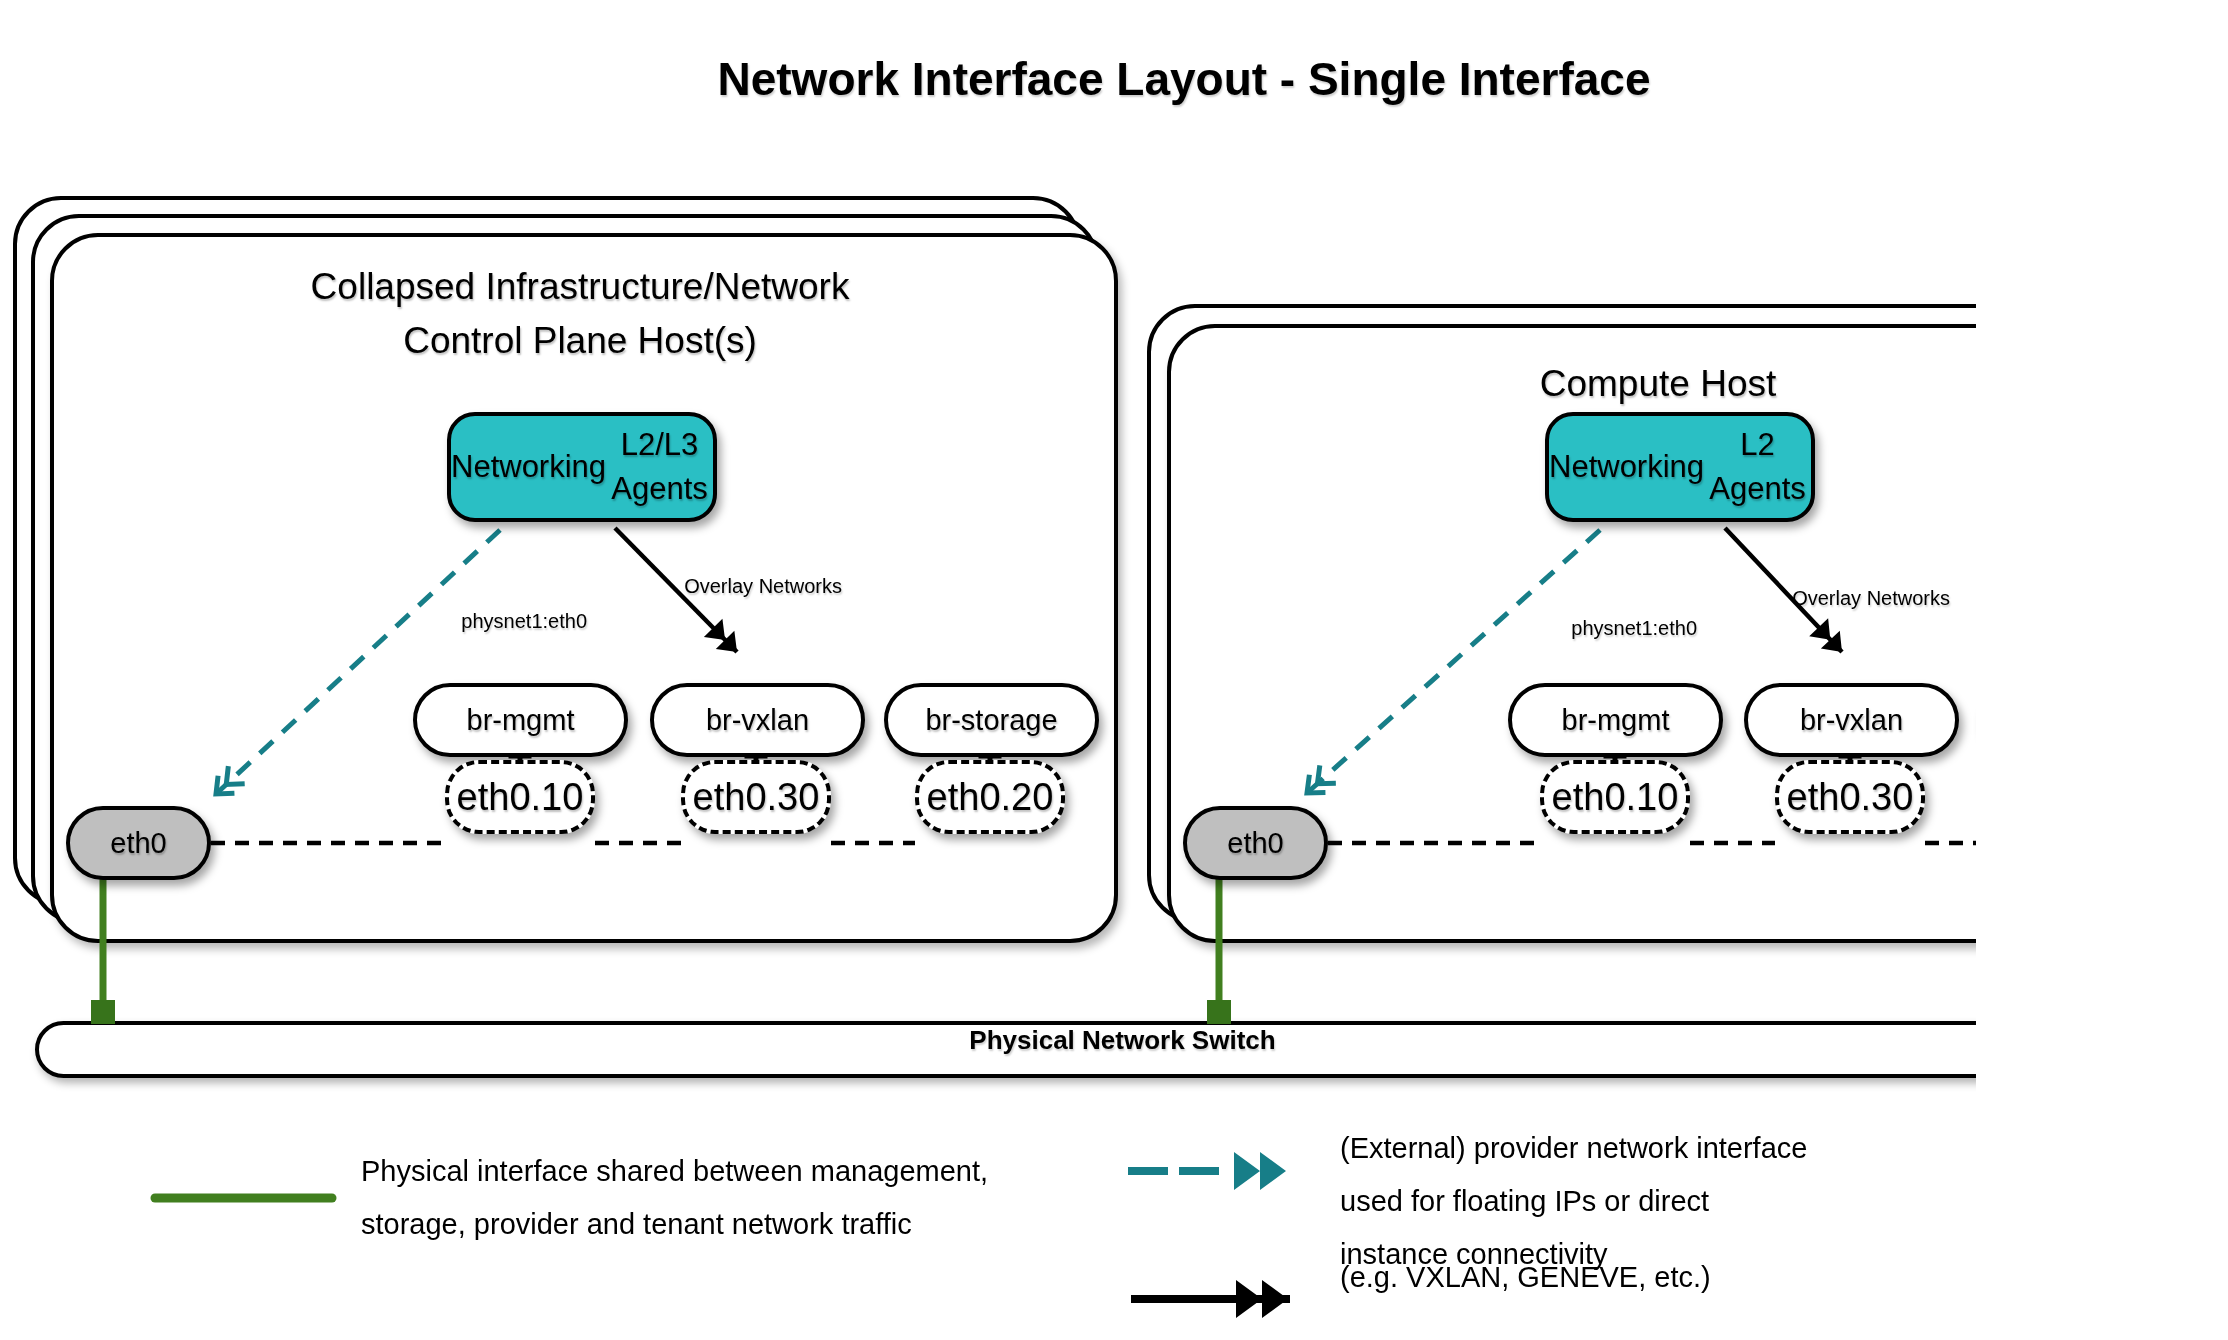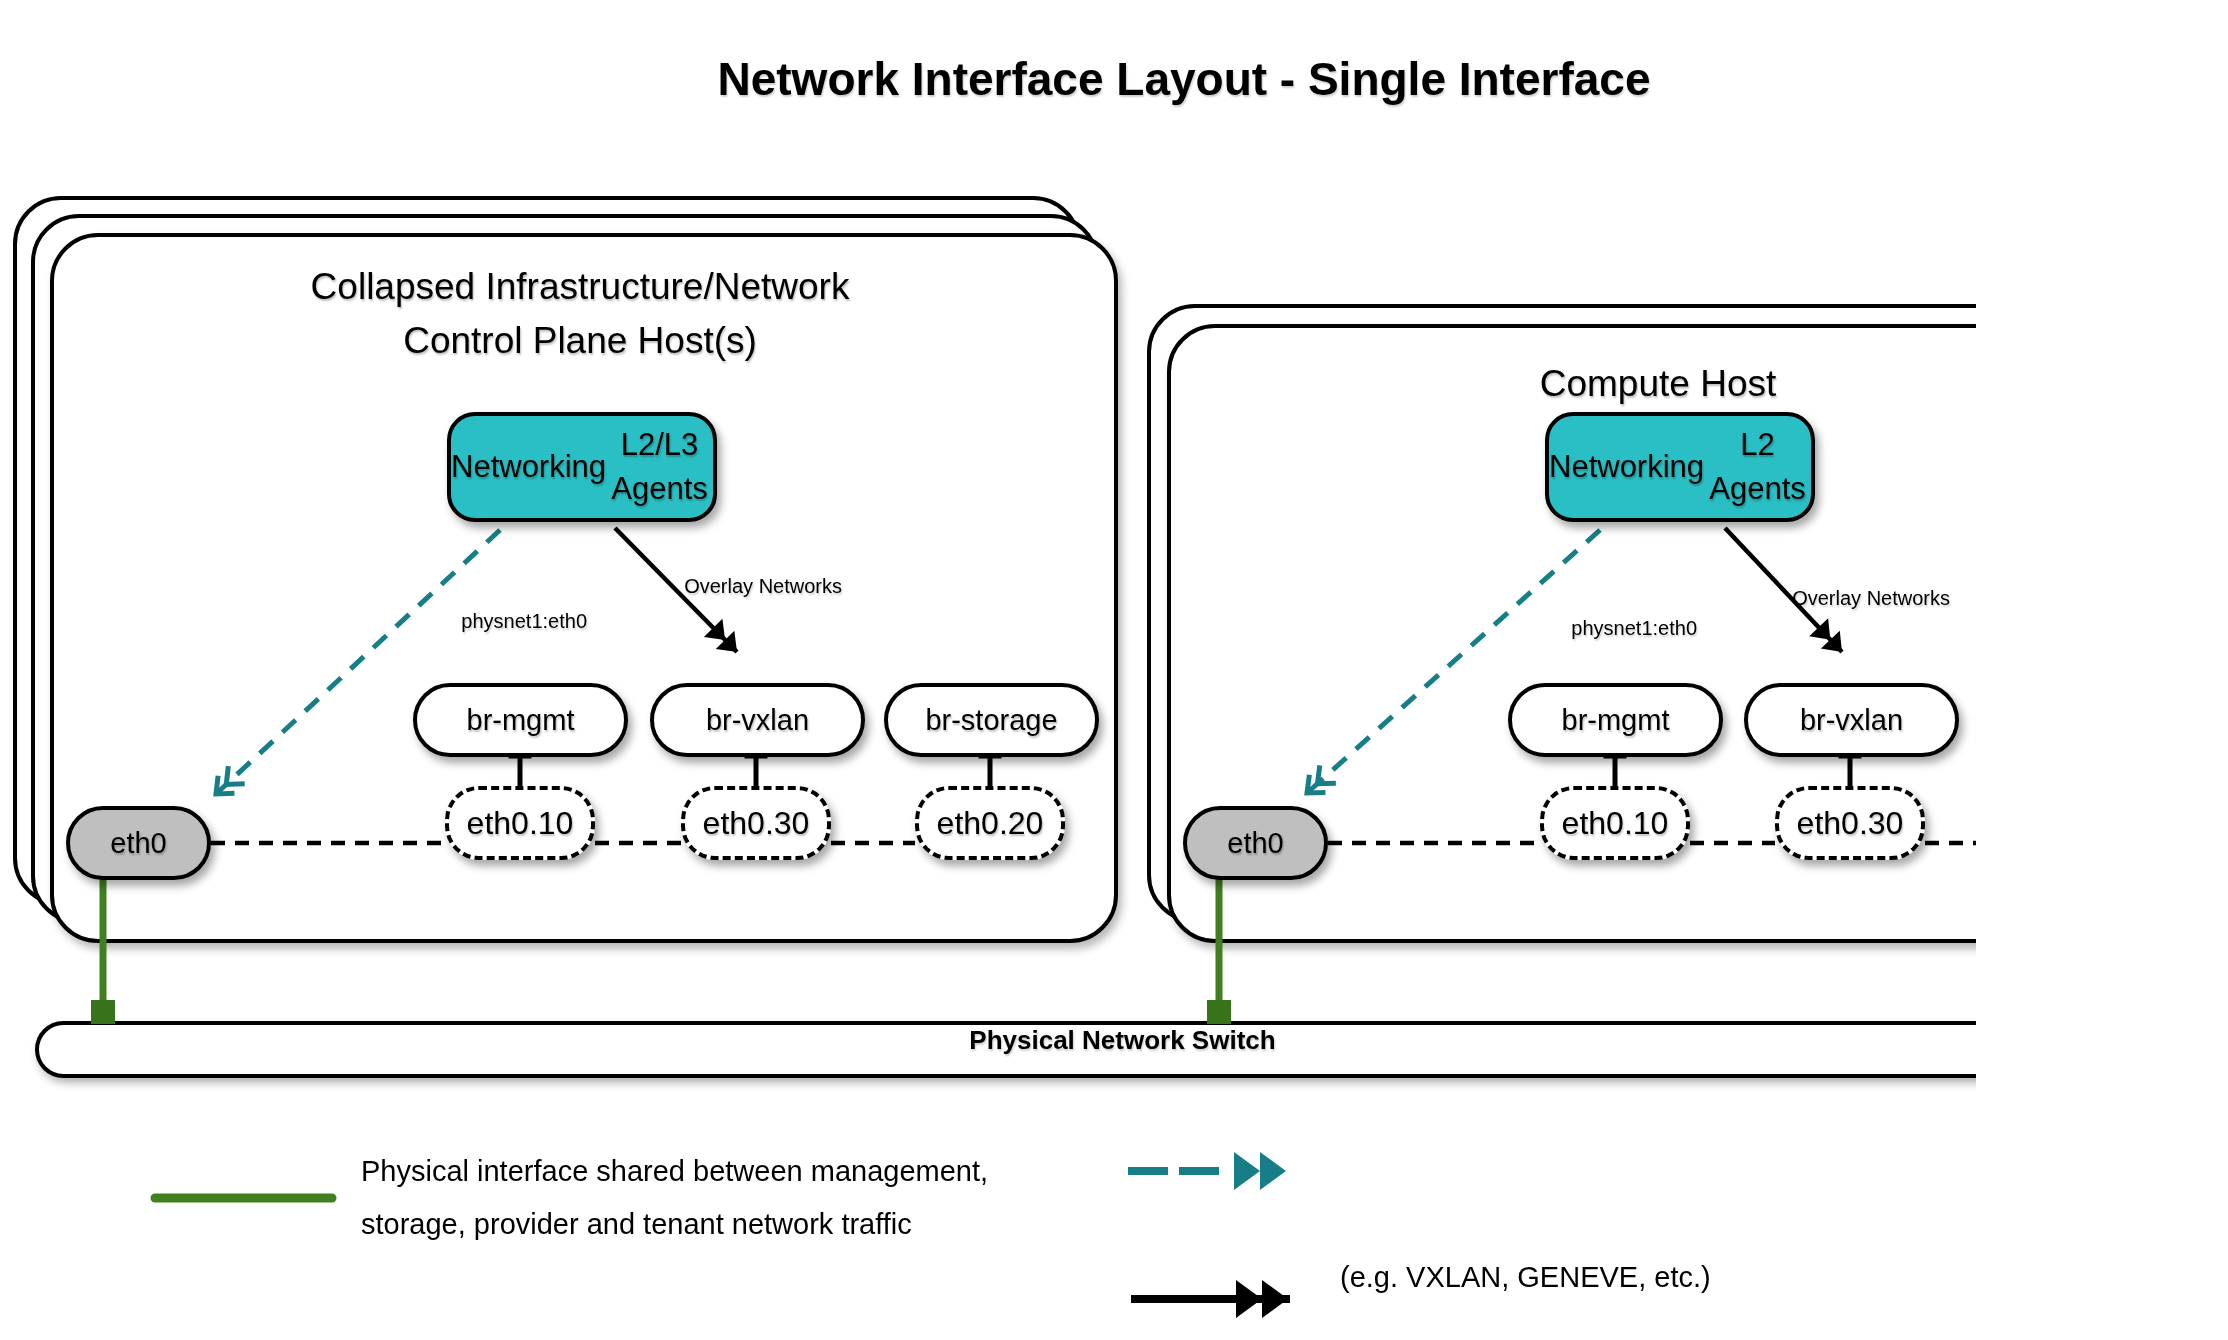--- a/index.html
+++ b/index.html
@@ -30,21 +30,21 @@
     position:absolute;display:flex;align-items:center;justify-content:center;
     background:#fff;border:4px solid #000;border-radius:40px;font-size:29px;z-index:3;
     box-shadow:4px 6px 8px rgba(0,0,0,.35);text-shadow:1px 2px 2px rgba(0,0,0,.25);
   }
   .agent{width:262px;height:102px;top:412px;background:#2ABFC4;border-radius:28px;
     flex-direction:row;font-size:31px;line-height:44px;text-align:center;}
   .ag-l{left:447px;} .ag-r{left:1545px;}
   .bridge{width:207px;height:66px;top:662px;margin-top:21px;}
   .b0{left:413px;} .b1{left:650px;} .b2{left:884px;}
   .rb0{left:1508px;} .rb1{left:1744px;} .rb2{left:1978px;}
-  .vlan{width:142px;height:66px;top:786px;border:4.5px dashed #000;border-radius:34px;font-size:32px;}
+  .vlan{width:142px;height:66px;top:760px;border:4.5px dashed #000;border-radius:34px;font-size:38px;}
   .v0{left:445px;} .v1{left:681px;} .v2{left:915px;}
   .rv0{left:1540px;} .rv1{left:1775px;} .rv2{left:2009px;}
   .nic{width:137px;height:66px;top:806px;background:#BFBFBF;}
   .nic-l{left:66px;} .nic-r{left:1183px;}
 
   .link-label{position:absolute;width:340px;text-align:right;font-size:20px;z-index:3;
     text-shadow:1px 2px 2px rgba(0,0,0,.2);}
   .pn-l{left:247px;top:610px;} .pn-r{left:1357px;top:617px;}
   .ov-l{left:502px;top:575px;} .ov-r{left:1610px;top:587px;}
 
@@ -163,17 +163,22 @@
   <div class="pill vlan rv0">eth0.10</div>
   <div class="pill vlan rv1">eth0.30</div>
   <div class="pill vlan rv2">eth0.20</div>
 
   <div class="pill nic nic-r">eth0</div>
 
   <div class="legend-text t1">
     <div>Physical interface shared between management,</div>
     <div>storage, provider and tenant network traffic</div>
   </div>
+  <div class="legend-text t2">
+    <div>(External) provider network interface</div>
+    <div>used for floating IPs or direct</div>
+    <div>instance connectivity</div>
+  </div>
   <div class="legend-text t3">
     <div>(e.g. VXLAN, GENEVE, etc.)</div>
   </div>
 
 </div>
 
 </body></html>

